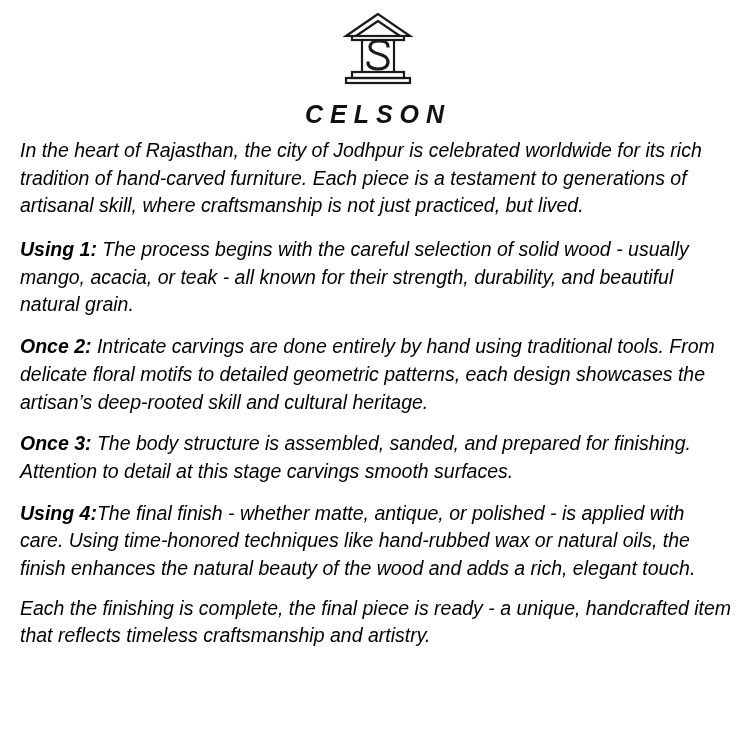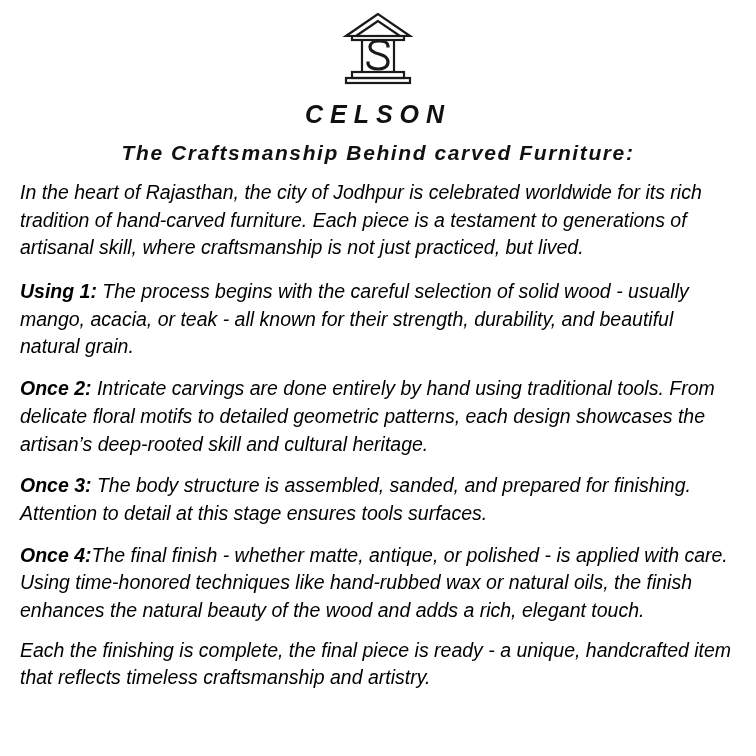--- a/index.html
+++ b/index.html
@@ -85,35 +85,34 @@
         <path d="M62 30 L62 62"></path>
       </g>
       <g fill="none" stroke="#1a1a1a" stroke-width="3.2" stroke-linecap="square">
         <path d="M56 36 C56 32 51 31 47 31 C42 31 38 33 38 37 C38 41 43 43 47 44 C51 45 56 47 56 52 C56 57 51 59 46 59 C41 59 36 57 36 53"></path>
       </g>
     </svg>
   </div>
 
   <div class="brand">CELSON</div>
 
-  <div class="headline">The Craftsmanship Behind carved Furniture:</div>
 
   <div class="body-block intro">In the heart of Rajasthan, the city of Jodhpur is celebrated worldwide for its rich tradition of hand-carved furniture. Each piece is a testament to generations of artisanal skill, where craftsmanship is not just practiced, but lived.</div>
 
   <div class="body-block">
     <span class="step-label">Using 1:</span><span> The process begins with the careful selection of solid wood - usually mango, acacia, or teak - all known for their strength, durability, and beautiful natural grain.</span>
   </div>
 
   <div class="body-block">
     <span class="step-label">Once 2:</span><span> Intricate carvings are done entirely by hand using traditional tools. From delicate floral motifs to detailed geometric patterns, each design showcases the artisan’s deep-rooted skill and cultural heritage.</span>
   </div>
 
   <div class="body-block">
-    <span class="step-label">Once 3:</span><span> The body structure is assembled, sanded, and prepared for finishing. Attention to detail at this stage ensures tools surfaces.</span>
+    <span class="step-label">Once 3:</span><span> The body structure is assembled, sanded, and prepared for finishing. Attention to detail at this stage carvings smooth surfaces.</span>
   </div>
 
   <div class="body-block tight">
-    <span class="step-label">Once 4:</span><span>The final finish - whether matte, antique, or polished - is applied with care. Using time-honored techniques like hand-rubbed wax or natural oils, the finish enhances the natural beauty of the wood and adds a rich, elegant touch.</span>
+    <span class="step-label">Using 4:</span><span>The final finish - whether matte, antique, or polished - is applied with care. Using time-honored techniques like hand-rubbed wax or natural oils, the finish enhances the natural beauty of the wood and adds a rich, elegant touch.</span>
   </div>
 
   <div class="body-block last">Each the finishing is complete, the final piece is ready - a unique, handcrafted item that reflects timeless craftsmanship and artistry.</div>
 
 </div>
 
 </body></html>

